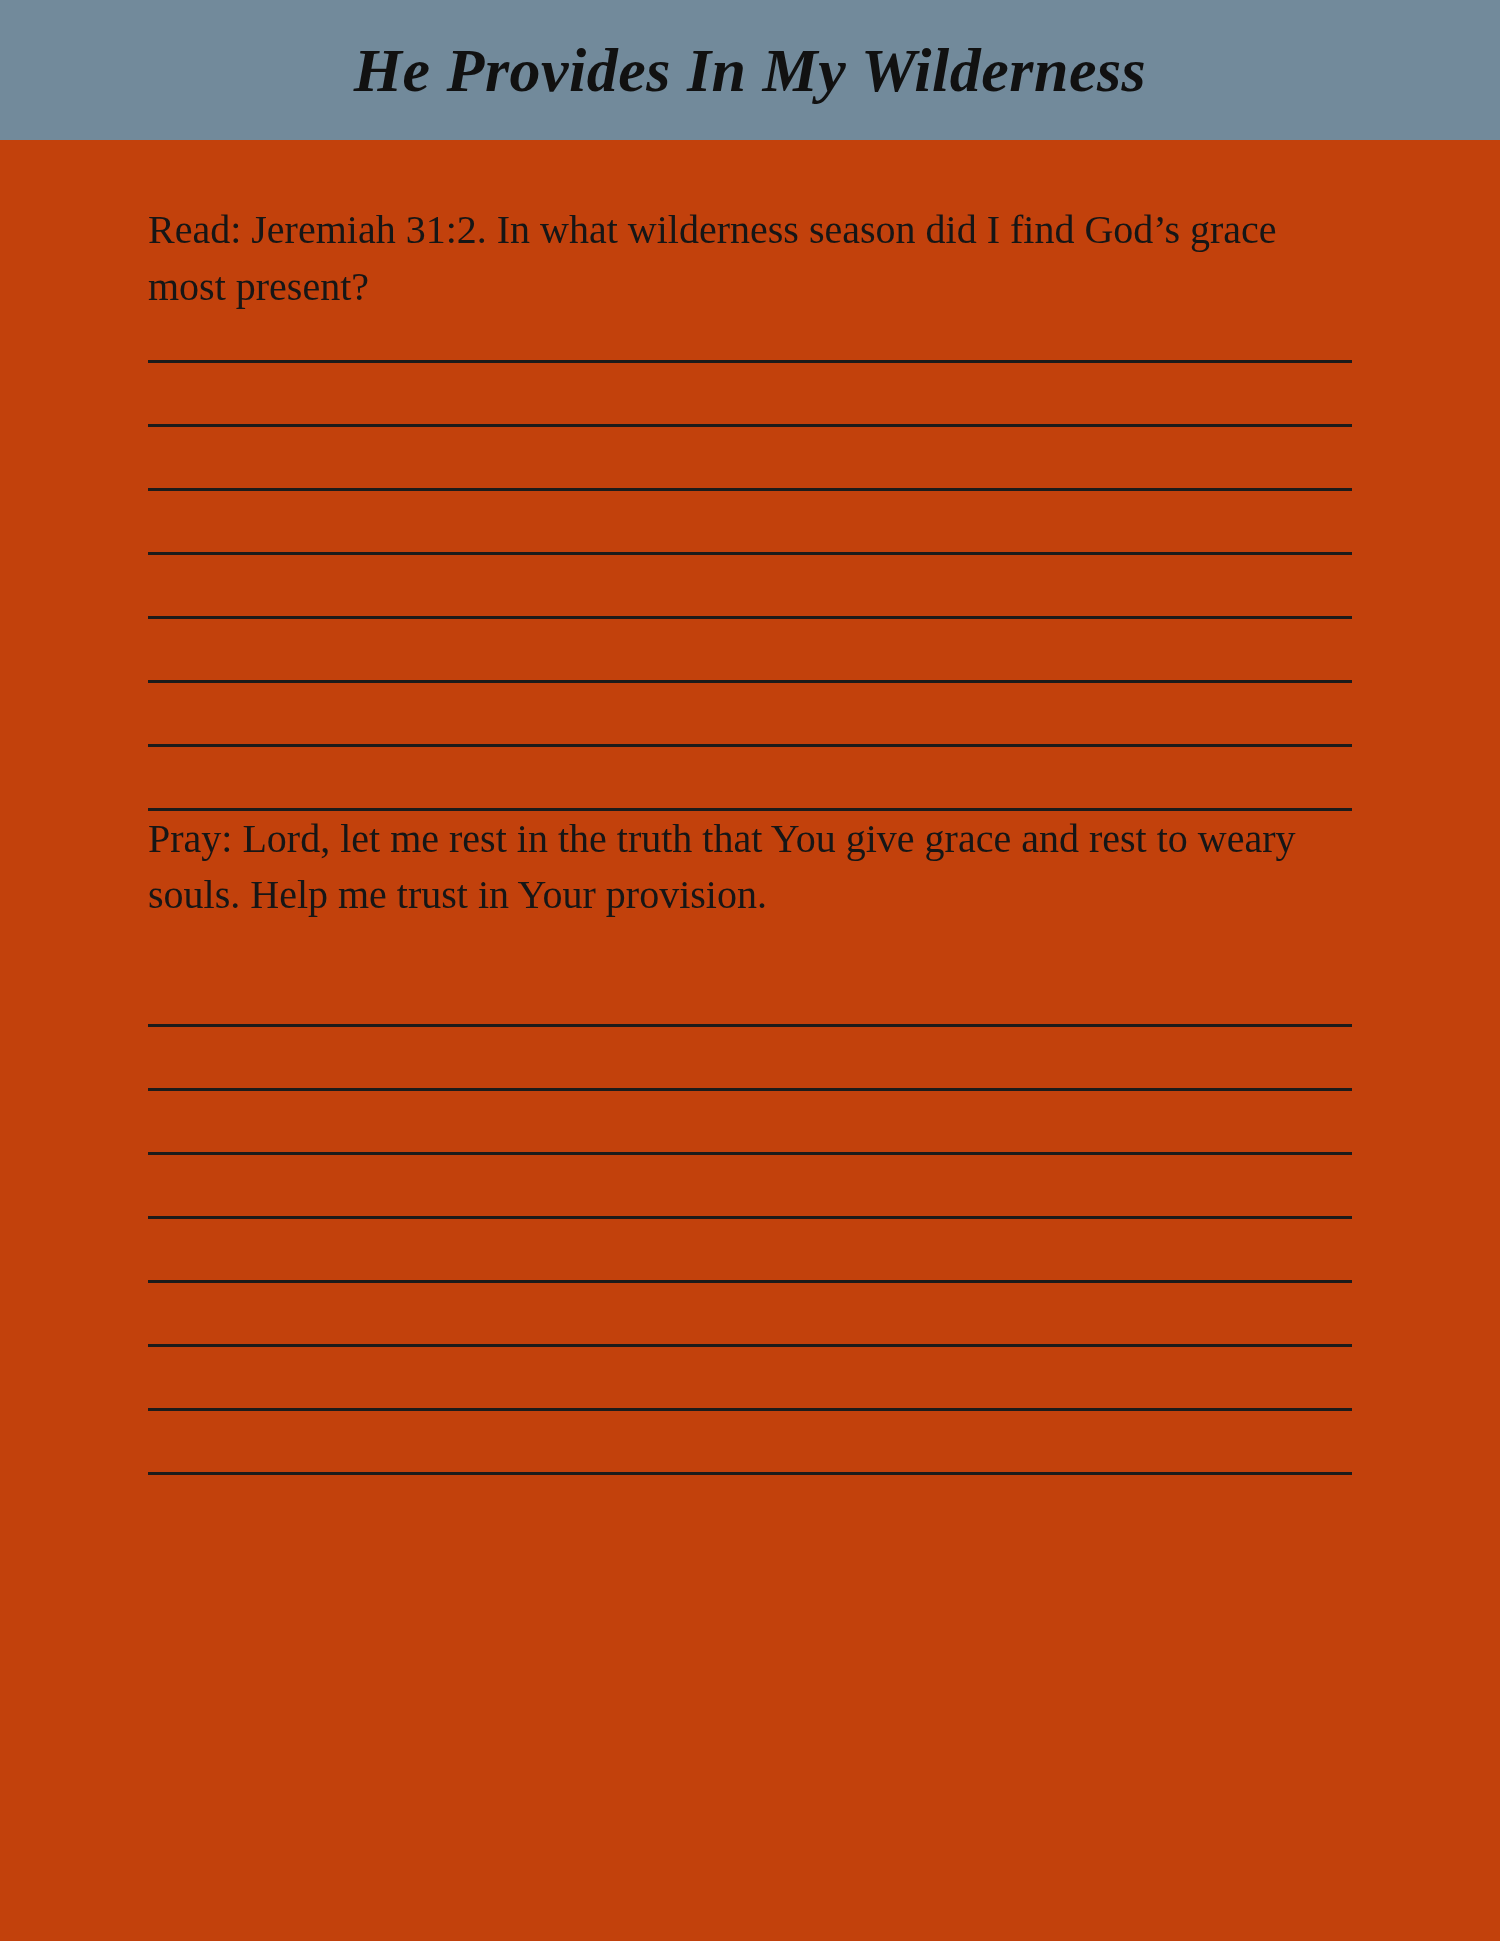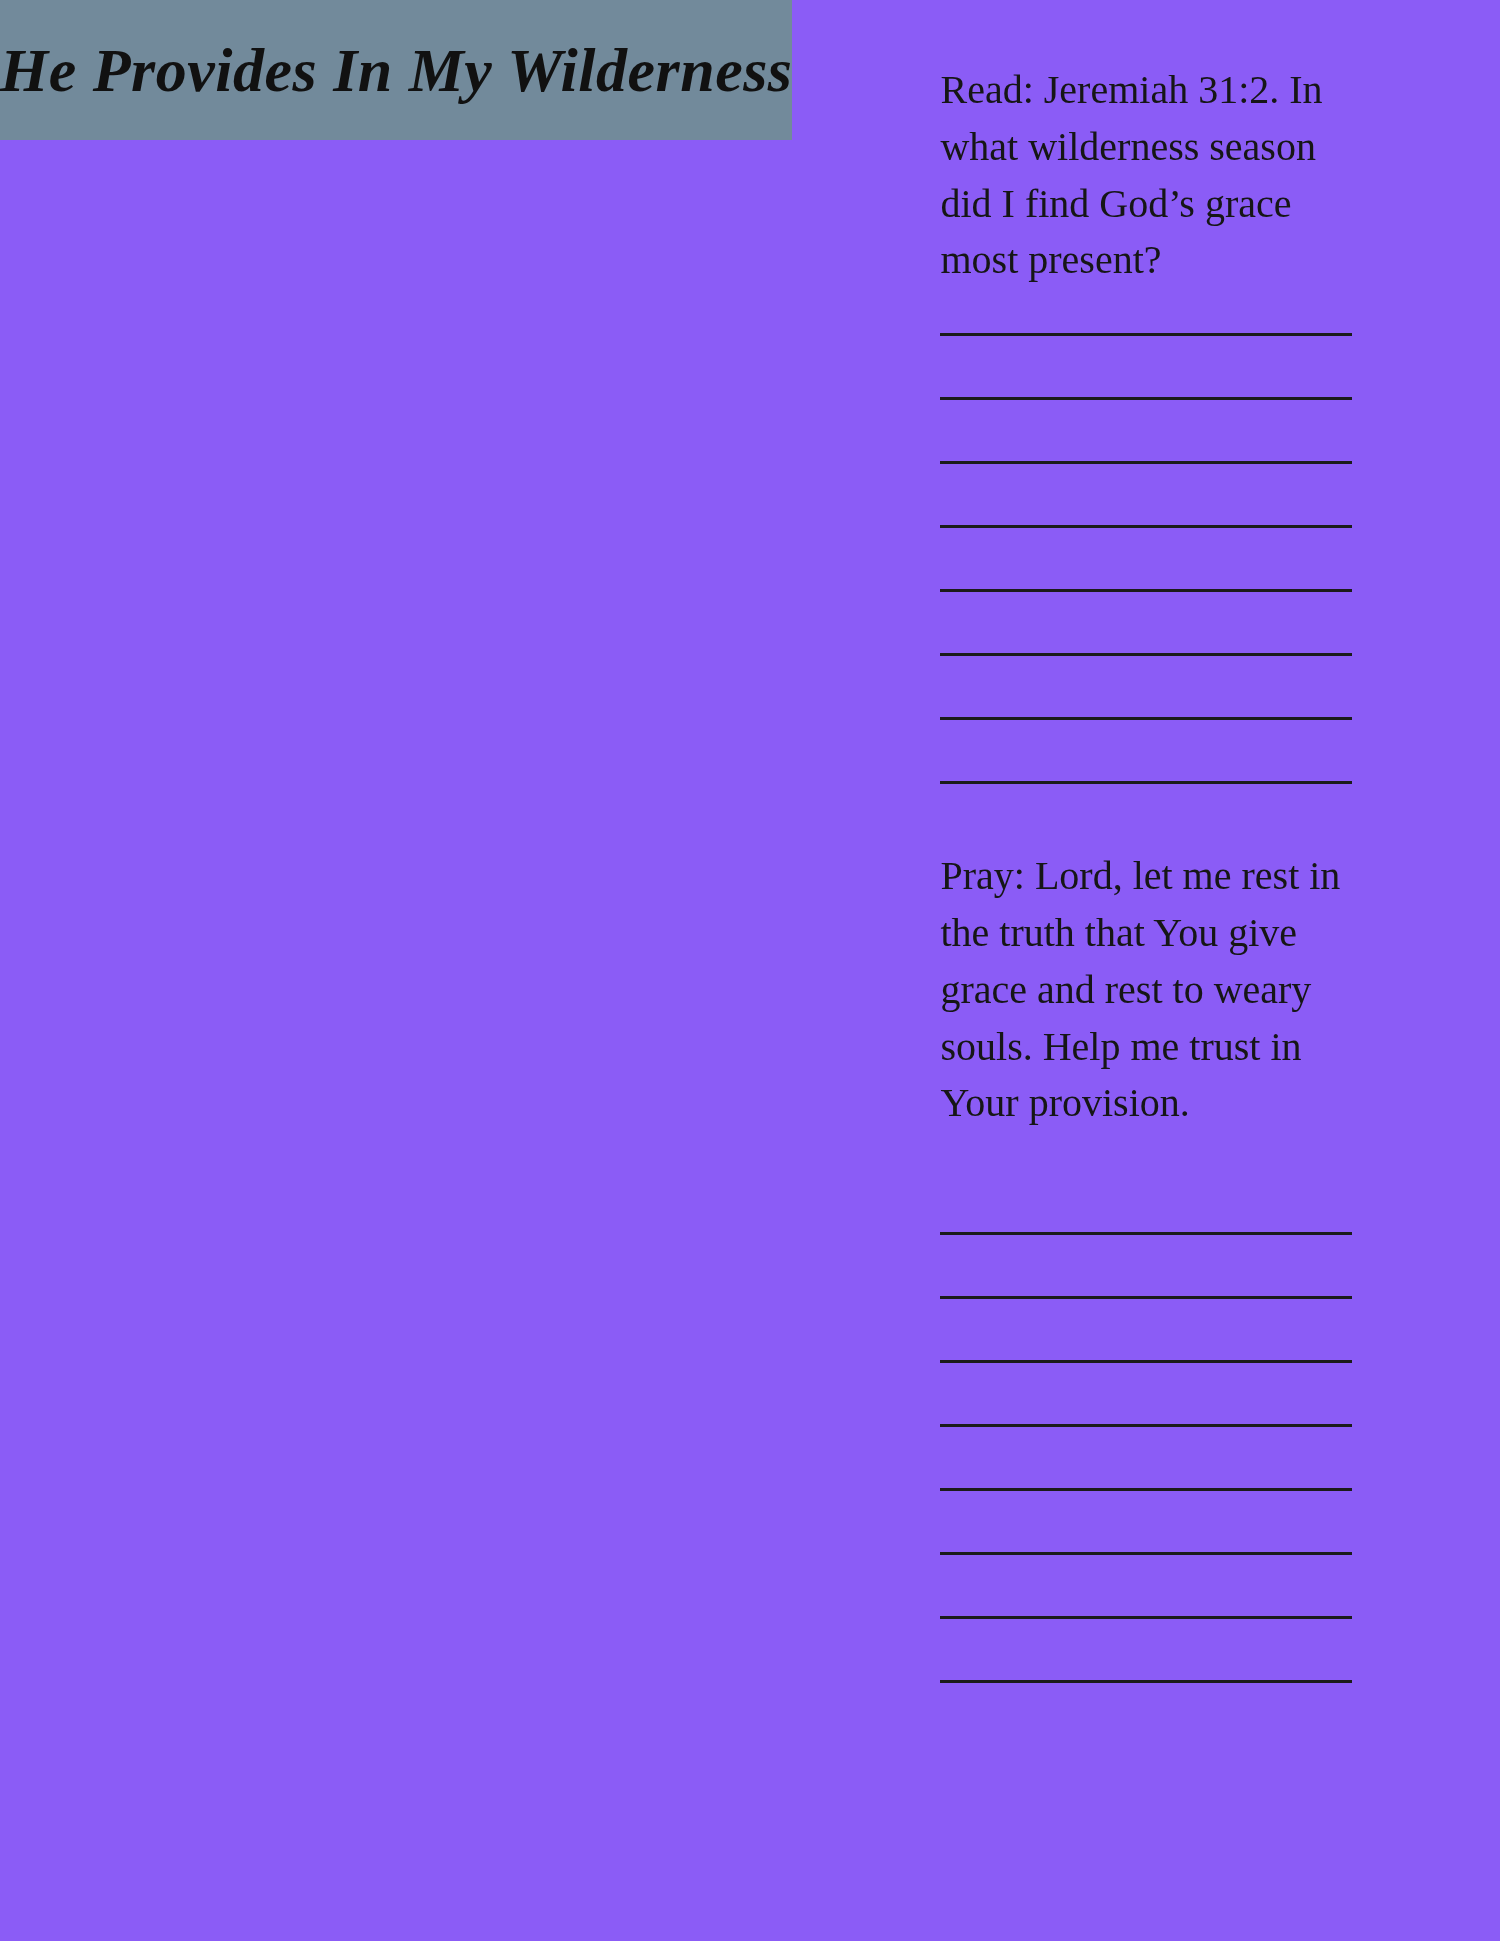--- a/index.html
+++ b/index.html
@@ -11,24 +11,24 @@
     width: 1500px;
     height: 1941px;
     font-family: "Liberation Serif", serif;
     color: #1a1a1a;
     position: relative;
     overflow: hidden;
   }
   .page {
     width: 1500px;
     height: 1941px;
-    background: #8b5cf6;
+    background: #c2410c;
     position: relative;
     display: flex;
-    flex-direction: row;
+    flex-direction: column;
   }
   .header-band {
     width: 100%;
     height: 140px;
     background: #728a9b;
     display: flex;
     align-items: center;
     justify-content: center;
     box-sizing: border-box;
   }
@@ -67,21 +67,20 @@
   }
   .rule {
     height: 0;
     border-bottom: 3px solid #1b1b1b;
     margin-bottom: 61px;
   }
   .rule:last-child {
     margin-bottom: 0;
   }
   .prompt.pray {
-    margin-top: 64px;
   }
   .footer {
     width: 100%;
     text-align: center;
     padding-bottom: 36px;
     box-sizing: border-box;
   }
   .footer-text {
     font-family: "Liberation Serif", serif;
     font-weight: bold;

